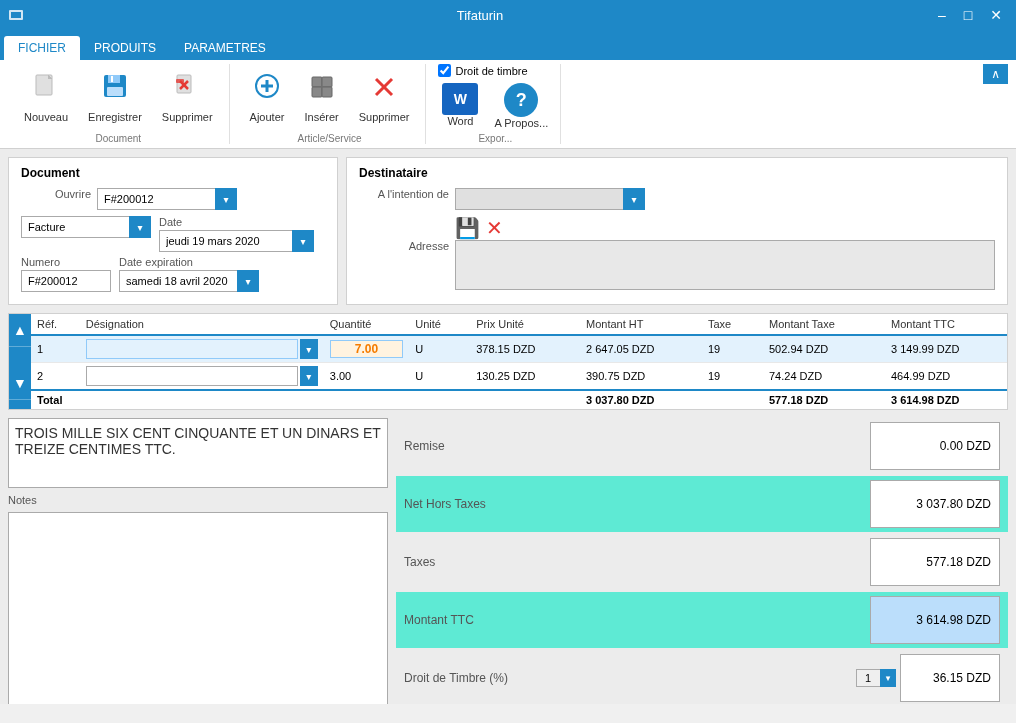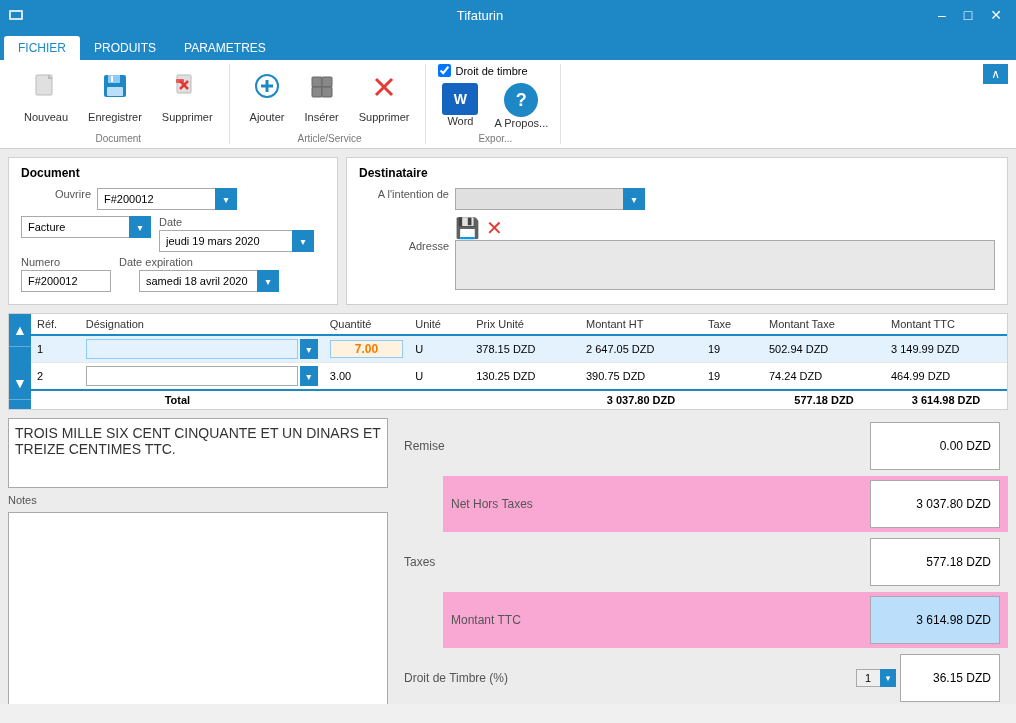--- a/index.html
+++ b/index.html
@@ -179,21 +179,21 @@
     }
     .side-btn {
       color: white;
       text-align: center;
       padding: 8px 0;
       cursor: pointer;
       font-size: 14px;
       border-bottom: 1px solid rgba(255,255,255,0.3);
     }
     .total-row { font-weight: bold; }
-    .total-row td { border-top: 2px solid #1e88c7; border-bottom: none; text-align: center; }
+    .total-row td { border-top: 2px solid #1e88c7; border-bottom: none; }
 
     
     .bottom-section {
       display: flex;
       gap: 8px;
       flex: 1;
     }
     .notes-card { flex: 0 0 380px; display: flex; flex-direction: column; gap: 6px; }
     .amount-in-words {
       border: 1px solid #aaa;
@@ -209,21 +209,21 @@
       display: flex;
       flex-direction: column;
       gap: 2px;
     }
     .summary-row {
       display: flex;
       align-items: center;
       justify-content: space-between;
       padding: 4px 8px;
     }
-    .summary-row.highlighted { background: #f9a8d4; margin-left: 47px; }
+    .summary-row.highlighted { background: #5eead4; }
     .summary-label { color: #555; font-size: 12px; }
     .summary-value {
       border: 1px solid #aaa;
       padding: 16px 8px;
       min-width: 130px;
       text-align: right;
       font-size: 12px;
       background: white;
     }
     .summary-value.blue-bg { background: #bbdefb; }
@@ -393,21 +393,21 @@
         </div>
       </div>
       <div class="form-row-group" style="margin-top:4px;">
         <div class="form-col">
           <div class="form-col-label">Numero</div>
           <input class="form-input" type="text" style="width: 90px;" value="F#200012">
         </div>
         <div class="form-col">
           <div class="form-col-label">Date expiration</div>
           <div class="form-select-wrapper">
-            <input class="form-select" type="text" style="width: 140px; margin-left: 20px;" value="samedi 18 avril 2020">
+            <input class="form-select" type="text" style="width: 140px;" value="samedi 18 avril 2020">
             <div class="select-arrow" style="background:#1e88c7;">▾</div>
           </div>
         </div>
       </div>
     </div>
 
     <div class="card destinataire-card">
       <div class="card-title">Destinataire</div>
       <div style="display:flex; gap:8px;">
         <div style="flex:1;">

